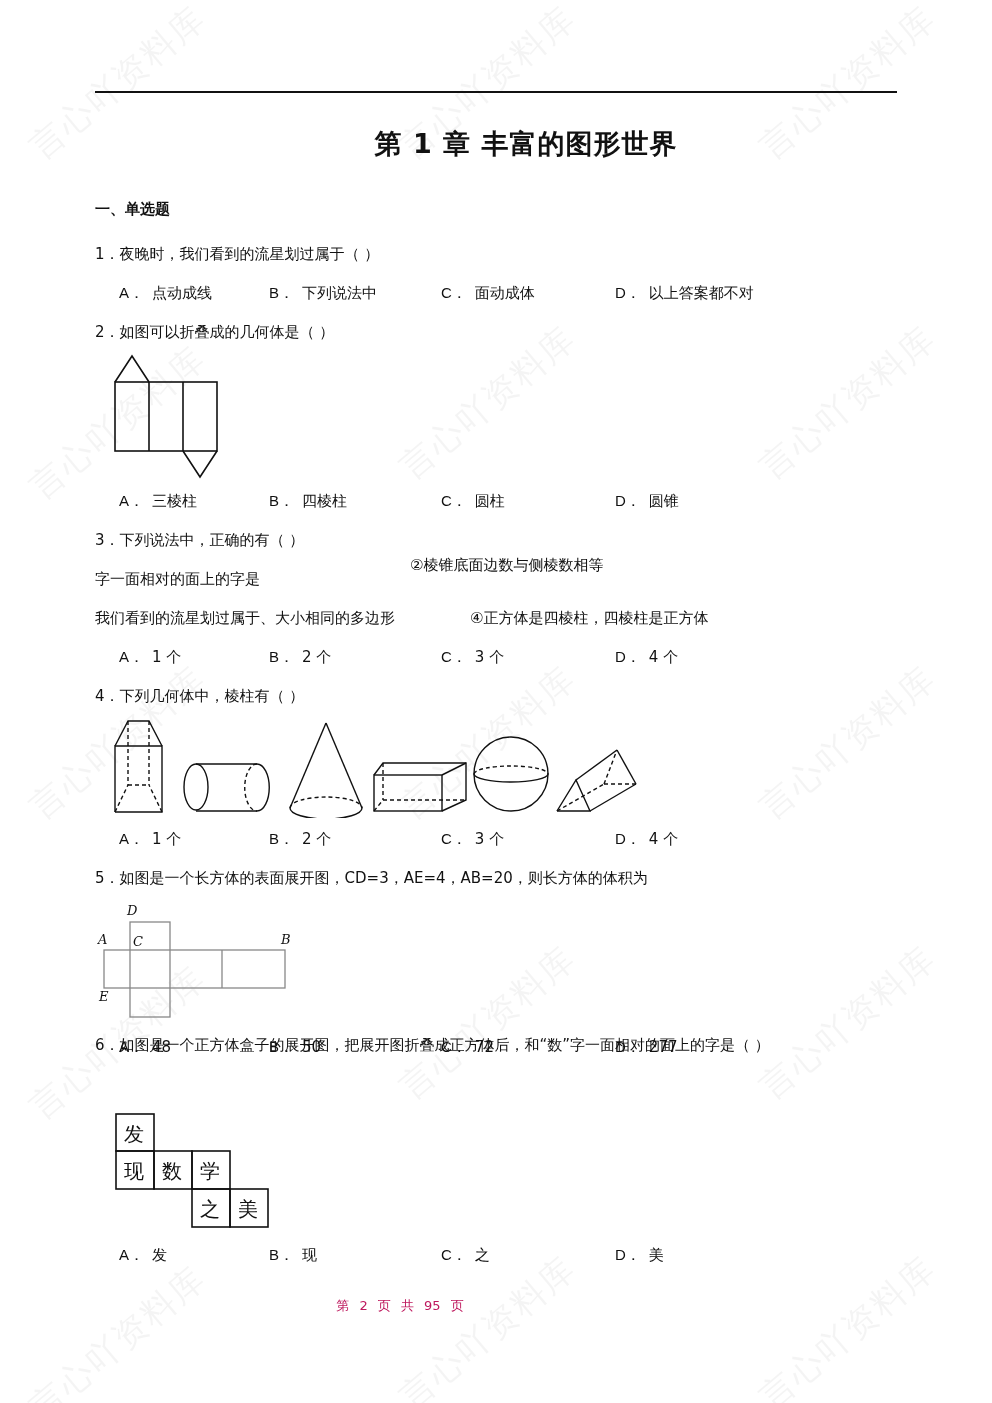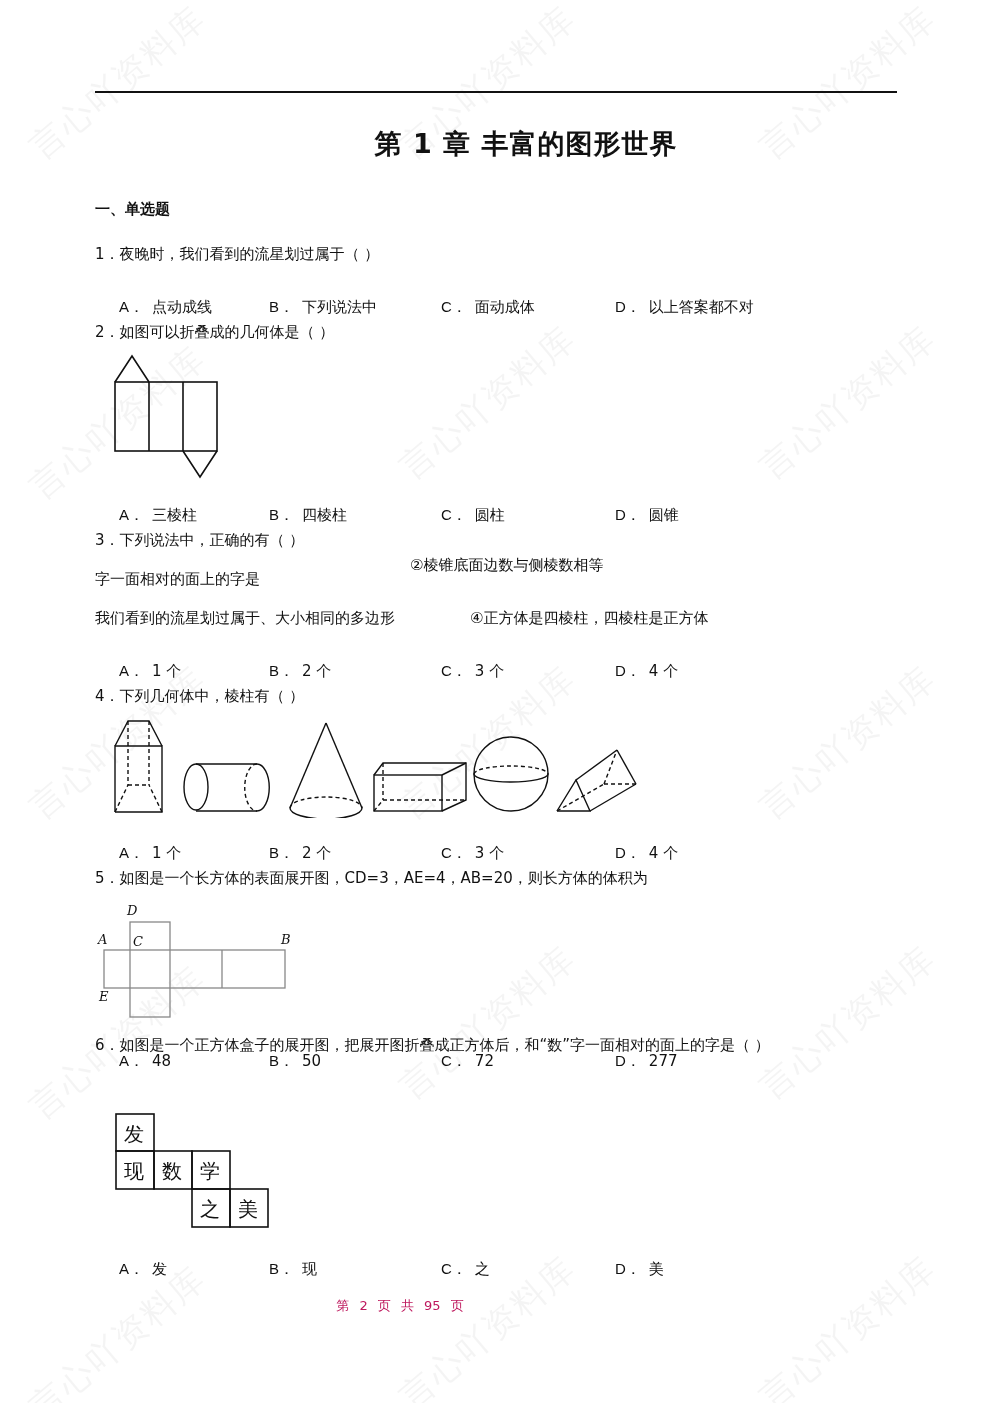--- a/index.html
+++ b/index.html
@@ -18,21 +18,21 @@
   .top-rule { position: absolute; left: 95px; top: 91px; width: 802px; height: 0; border-top: 2px solid #111; }
   .title {
     position: absolute; left: 0; top: 126px; width: 992px; text-align: center;
     font-size: 27px; font-weight: bold; letter-spacing: 1px; padding-left: 60px; box-sizing: border-box;
   }
   .section {
     position: absolute; left: 95px; top: 200px; font-size: 15px; font-weight: bold;
   }
   .q { position: absolute; left: 95px; font-size: 15px; white-space: nowrap; }
   .opts { position: absolute; left: 119px; font-size: 15px; display: flex; }
-  .opt { white-space: nowrap; margin-top: 14px; }
+  .opt { white-space: nowrap; }
   .opt .lbl { margin-right: 8px; font-family: "Liberation Sans", sans-serif; }
   .stmt { position: absolute; font-size: 15px; white-space: nowrap; }
   .fig { position: absolute; }
   .footer {
     position: absolute; left: 0; width: 800px; top: 1297px; text-align: center;
     font-size: 13px; word-spacing: 6px; color: #be185d;
   }
   .cell-text { font-family: "DejaVu Serif", serif; }
 </style>
 </head>

